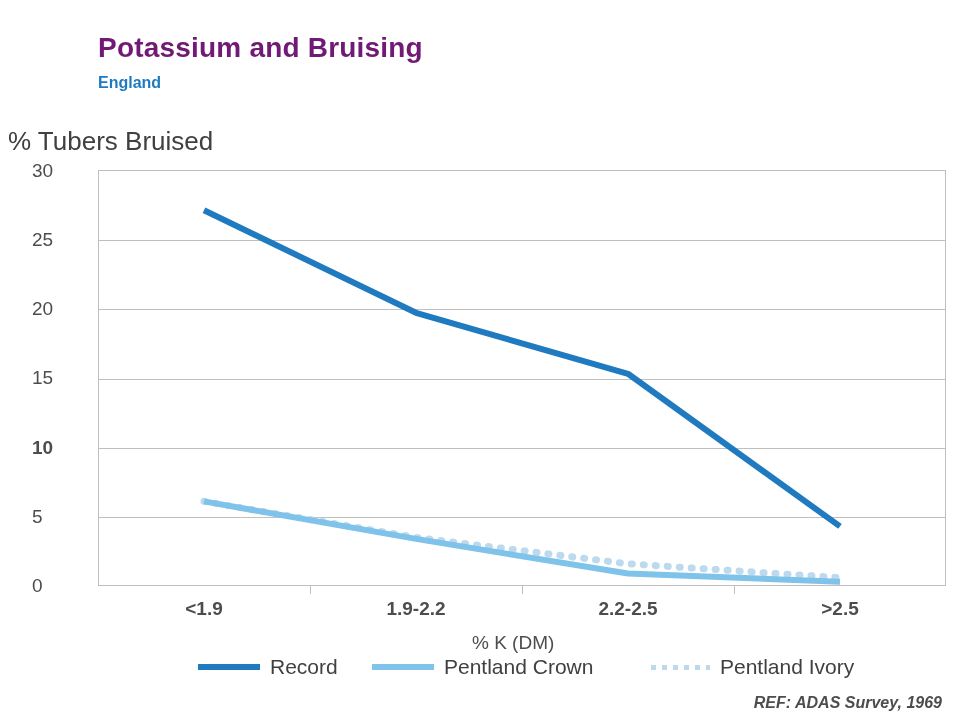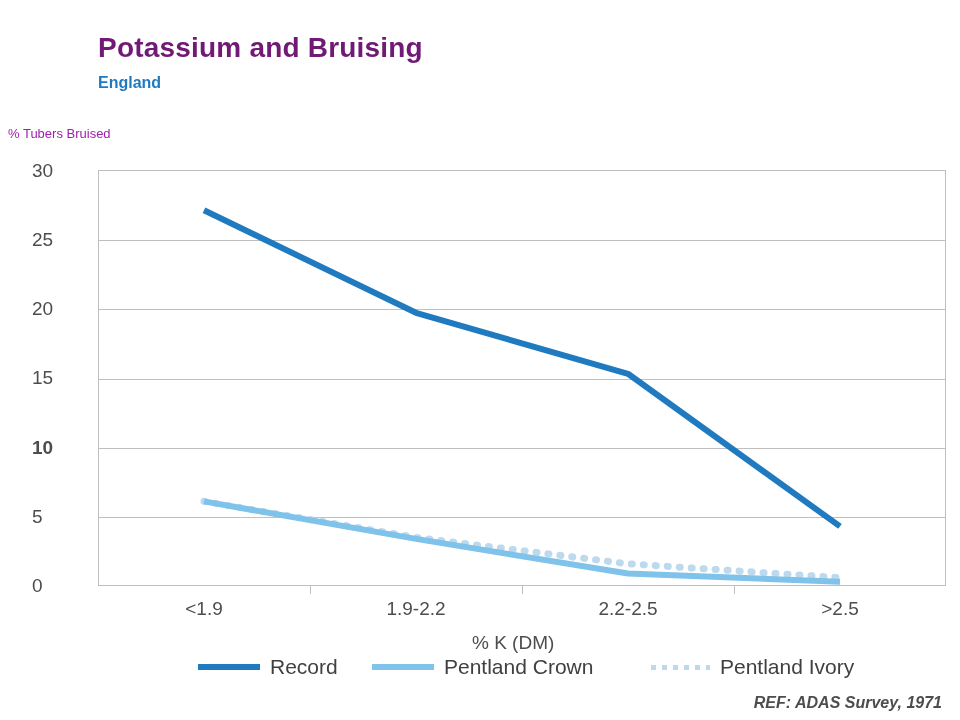--- a/index.html
+++ b/index.html
@@ -36,22 +36,22 @@
     top: 74px;
     font-size: 16px;
     font-weight: bold;
     color: #1f7ac0;
     white-space: nowrap;
   }
   .ylabel {
     position: absolute;
     left: 8px;
     top: 126px;
-    font-size: 13px;
-    color: #a21caf;
+    font-size: 26px;
+    color: #404040;
     white-space: nowrap;
   }
   .xlabel {
     position: absolute;
     left: 472px;
     top: 632px;
     font-size: 19px;
     color: #4d4d4d;
     white-space: nowrap;
   }
@@ -75,21 +75,21 @@
     position: absolute;
     right: 868px;
     width: 60px;
     font-size: 19px;
     color: #4d4d4d;
   }
   .xtick {
     position: absolute;
     top: 598px;
     font-size: 19px;
-    font-weight: normal;
+    font-weight: bold;
     color: #4d4d4d;
     text-align: center;
     width: 160px;
   }
   .axis-tickmark {
     position: absolute;
     width: 1px;
     background: #bfbfbf;
   }
   svg.series-layer {
@@ -191,14 +191,14 @@
     <div class="legend-item" style="left:372px;">
       <span class="legend-swatch" style="background:#7fc2ea;"></span>
       <span class="legend-label">Pentland Crown</span>
     </div>
     <div class="legend-item" style="left:648px;">
       <span class="legend-swatch dotted"></span>
       <span class="legend-label">Pentland Ivory</span>
     </div>
   </div>
 
-  <div class="ref">REF: ADAS Survey, 1971</div>
+  <div class="ref">REF: ADAS Survey, 1969</div>
 </div>
 
 </body></html>

